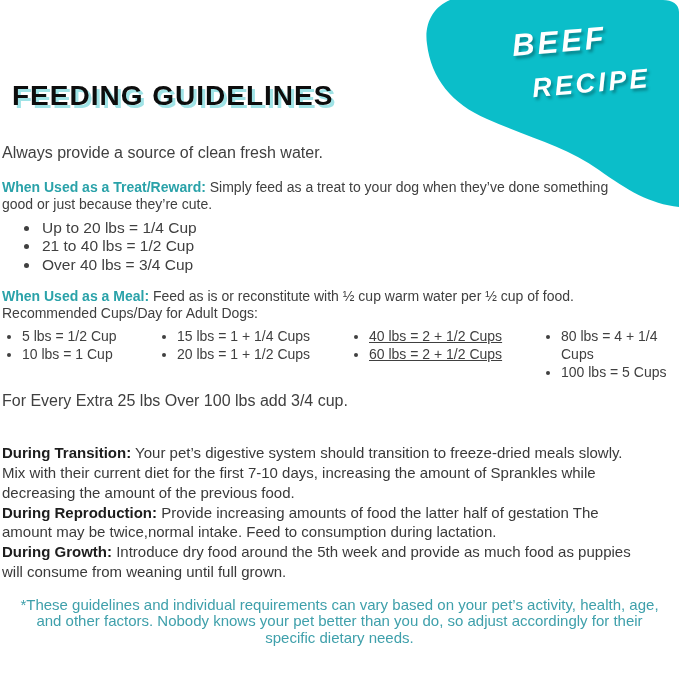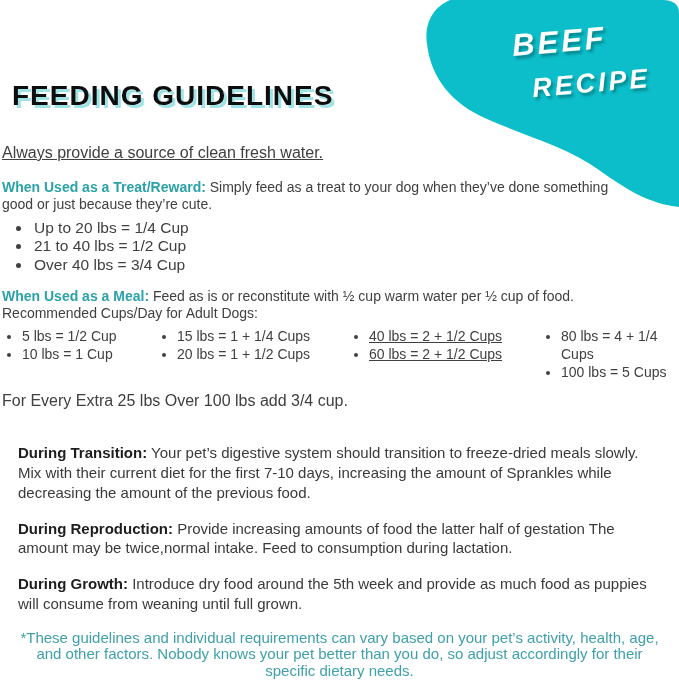--- a/index.html
+++ b/index.html
@@ -34,30 +34,30 @@
     font-size:28px;line-height:1;
     font-weight:800;
     letter-spacing:1px;
     text-transform:uppercase;
     color:#0d0d0d;
     text-shadow:3px 3px 0 #9fe3e6;
     white-space:nowrap;
   }
 
   
-  p{margin:16px;}
-  .intro{margin:34px 8px 0 2px;font-size:16px;line-height:1.15;color:#404040;text-decoration:underline;}
+  p{margin:0;}
+  .intro{margin:34px 8px 0 2px;font-size:16px;line-height:1.15;color:#404040;}
   .para{margin:15px 0 0 2px;font-size:14px;line-height:1.2;color:#404040;max-width:648px;}
   .para.treat{margin-top:17px;max-width:640px;}
   .para.topper{max-width:642px;}
   .para.meal{margin-top:14px;max-width:648px;}
   .h-teal{color:#2aa2a9;font-weight:700;}
 
   ul{margin:0;padding:0;list-style:disc;}
-  .topper-list{margin:6px 0 0 0;padding-left:32px;font-size:15.5px;line-height:1.18;color:#404040;}
+  .topper-list{margin:6px 0 0 8px;padding-left:32px;font-size:15.5px;line-height:1.18;color:#404040;}
   .topper-list li{padding-left:2px;}
 
   .meal-grid{display:flex;margin:7px 0 0 2px;}
   .meal-grid ul{padding-left:20px;font-size:14px;line-height:1.28;color:#404040;}
   .meal-col-1{width:135px;}
   .meal-col-2{width:172px;}
   .meal-col-3{width:172px;text-decoration:underline;}
   .meal-col-4{flex:1;}
 
   .extra{margin:10px 0 0 2px;font-size:16px;color:#404040;}

